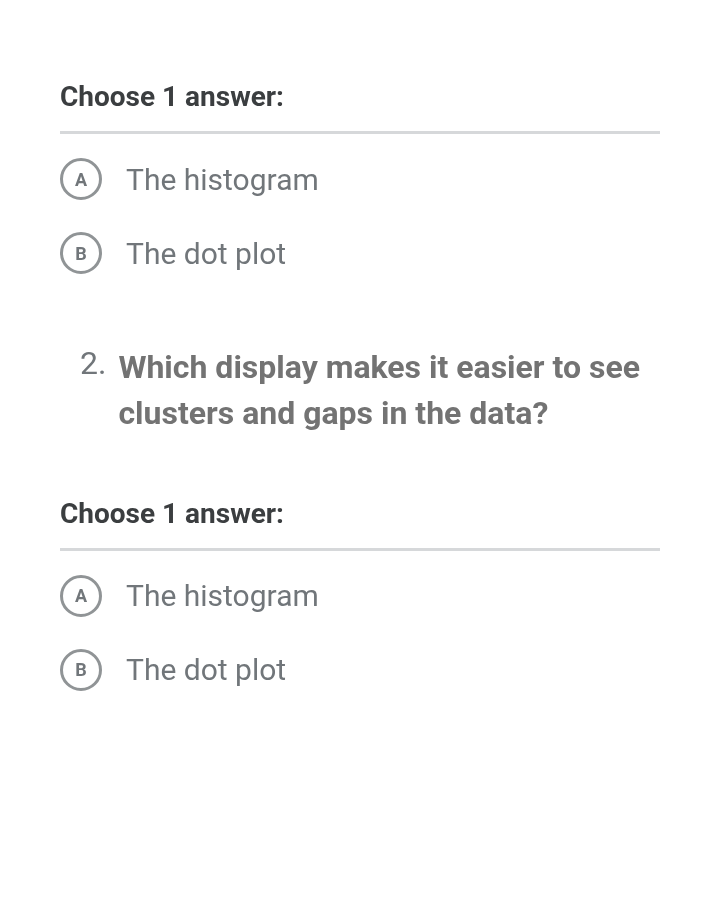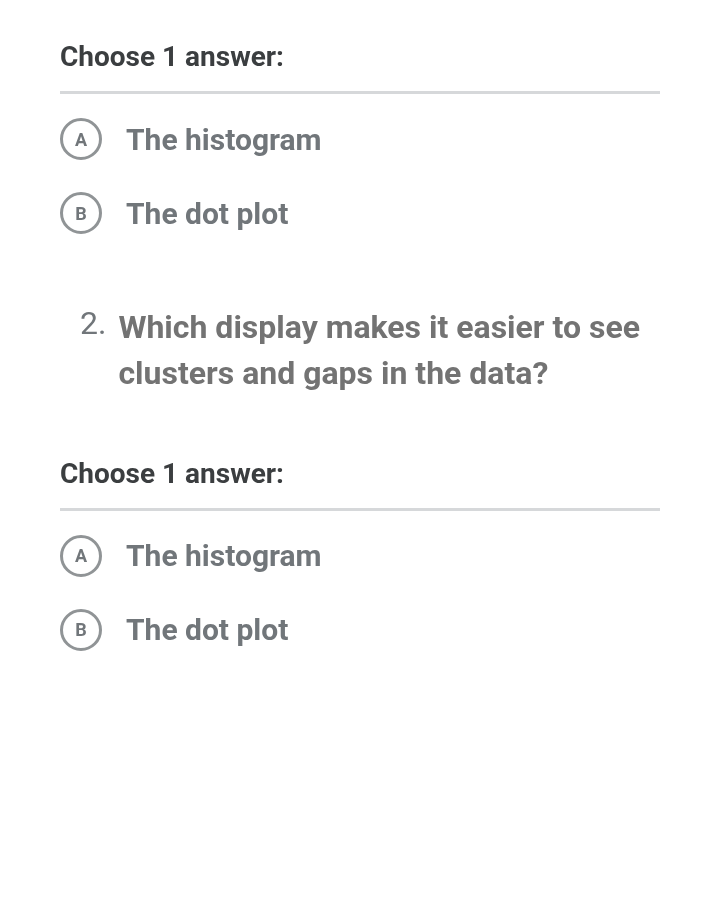--- a/index.html
+++ b/index.html
@@ -12,20 +12,21 @@
       background: #ffffff;
       width: 720px;
       padding: 40px 60px 60px 60px;
       color: #3b3e40;
     }
     .prompt-label {
       font-size: 28px;
       font-weight: 700;
       color: #3b3e40;
       margin-bottom: 18px;
+      margin-top: 40px;
     }
     .divider {
       border: none;
       border-top: 3px solid #d6d8da;
       margin-bottom: 24px;
     }
     .option-row {
       display: flex;
       align-items: center;
       gap: 24px;
@@ -41,21 +42,21 @@
       align-items: center;
       justify-content: center;
       font-size: 18px;
       font-weight: 700;
       color: #71767a;
       flex-shrink: 0;
     }
     .option-text {
       font-size: 30px;
       color: #71767a;
-      font-weight: 700;
+      font-weight: 400;
     }
     .question-block {
       margin-top: 70px;
       margin-bottom: 60px;
       padding-left: 20px;
     }
     .question-row {
       display: flex;
       gap: 12px;
     }

